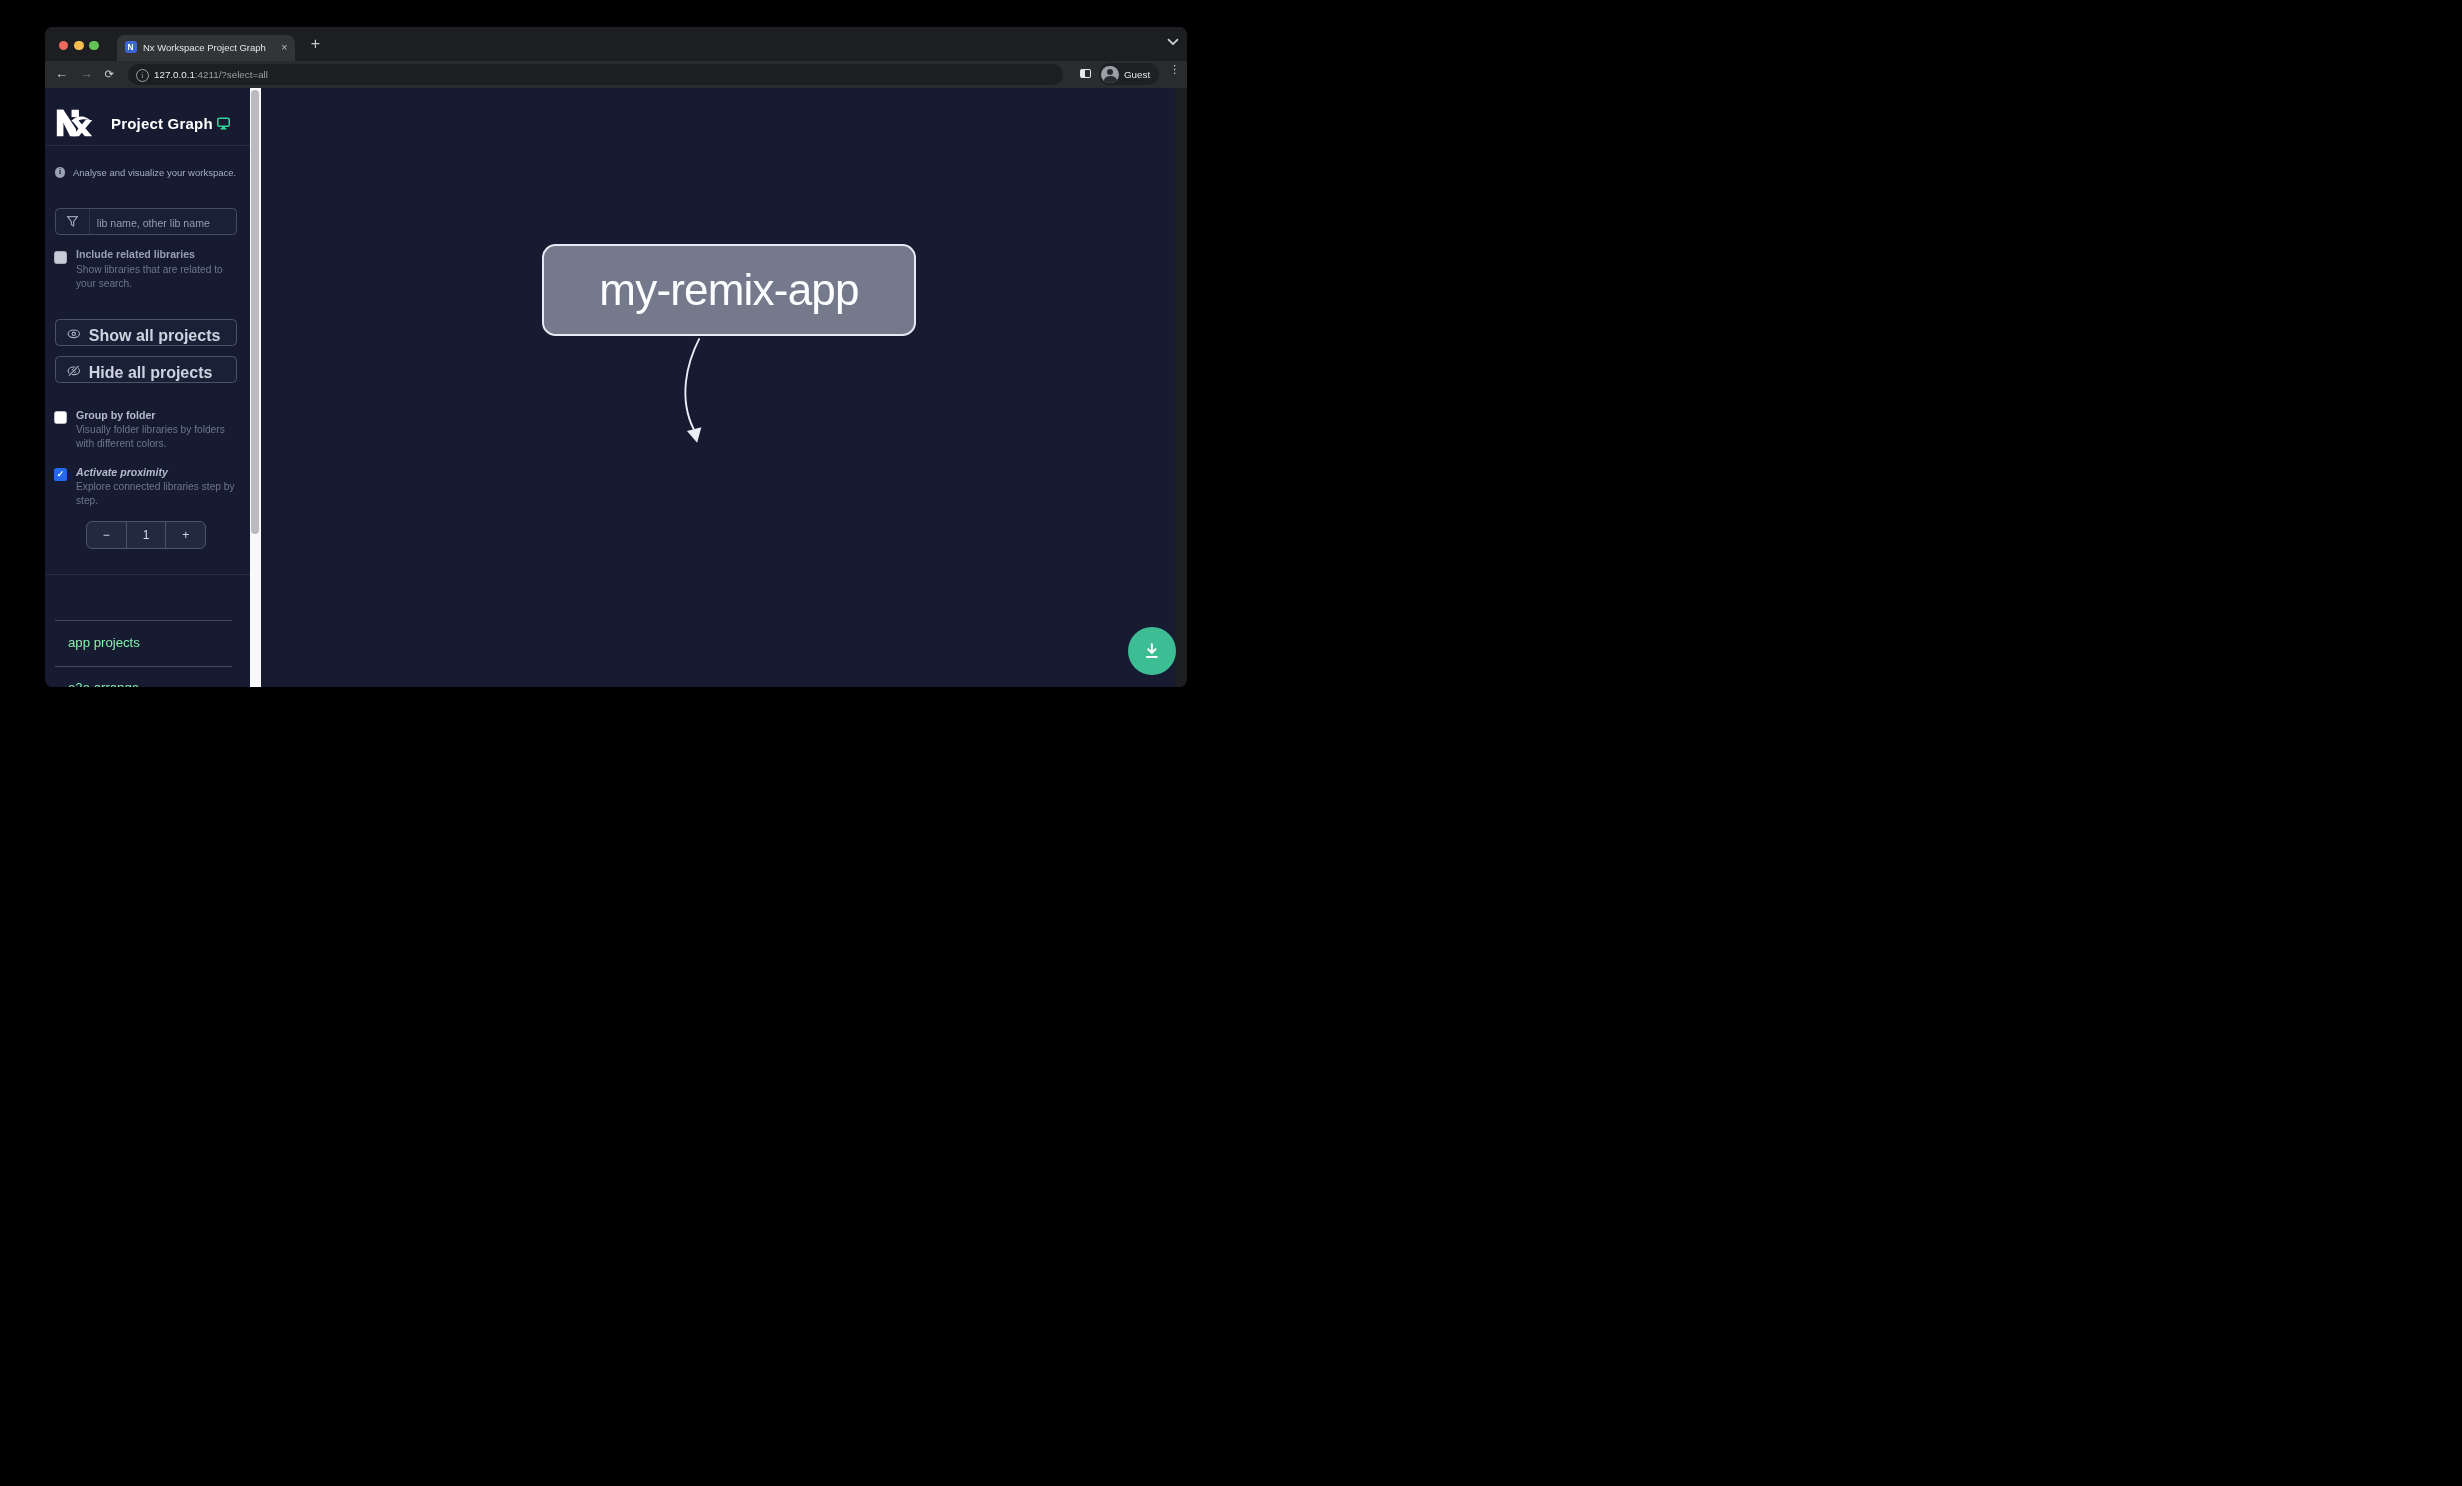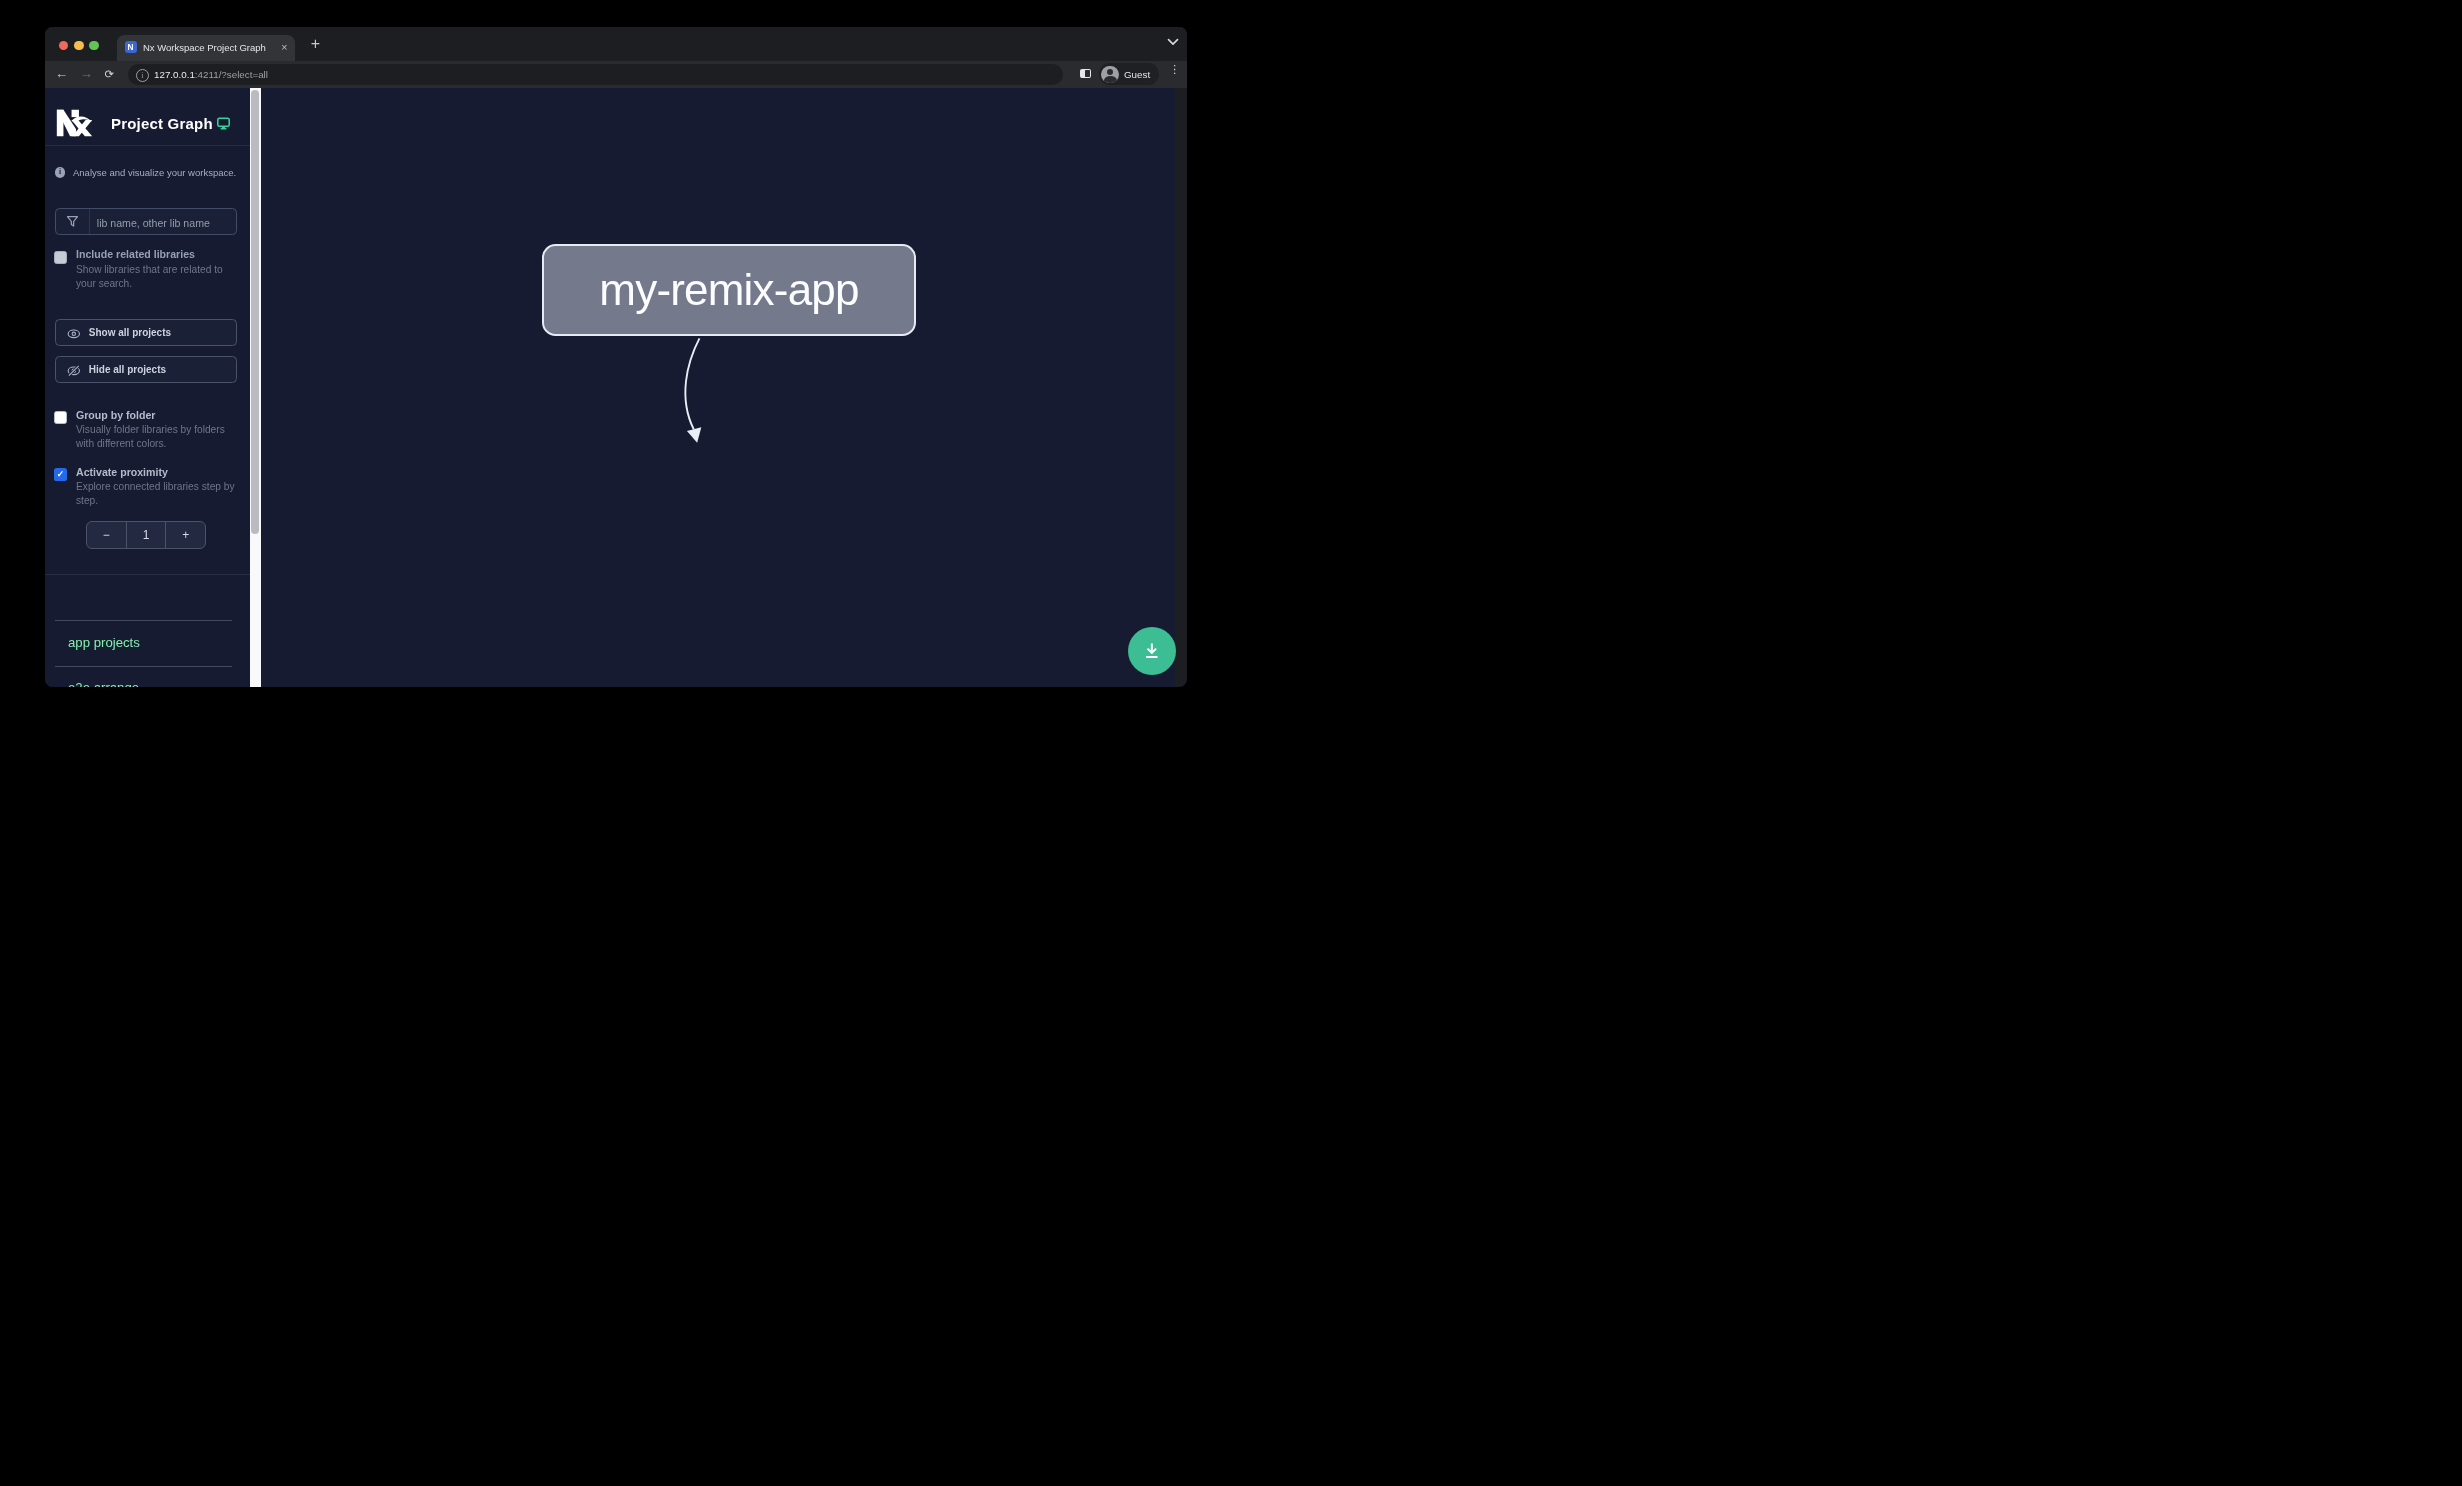--- a/index.html
+++ b/index.html
@@ -54,21 +54,21 @@
   .filter input::placeholder{color:#949cb0;opacity:1;}
 
   .cb{position:absolute;left:9px;width:13px;height:13px;border-radius:2.6px;box-sizing:border-box;}
   .cb.gray{background:#c6ccd6;border:0.8px solid #a6adba;}
   .cb.white{background:#fff;border:0.8px solid #b6bdc9;}
   .cb.blue{background:#2468eb;color:#fff;font-size:9px;font-weight:bold;text-align:center;line-height:13px;}
   .cblabel{position:absolute;left:31px;font-size:10.6px;font-weight:600;color:#b3bcca;}
   .cblabel.dim{color:#96a0b2;}
   .cbdesc{position:absolute;left:31px;width:160px;font-size:10.2px;line-height:14.4px;color:#6d7789;}
 
-  .sbtn{position:absolute;left:9.8px;width:182px;height:27px;background:#1a2035;border:0.8px solid #4a5468;border-radius:4.5px;box-sizing:border-box;color:#cdd3e0;font-size:10px;font-weight:600;}
+  .sbtn{position:absolute;left:9.8px;width:182px;height:27px;background:#1a2035;border:0.8px solid #4a5468;border-radius:4.5px;box-sizing:border-box;color:#cdd3e0;font-size:16px;font-weight:600;}
   .sbtn svg{position:absolute;left:11.3px;top:6.8px;}
   .sbtn span{position:absolute;left:33px;top:6.8px;}
 
   .stepper{position:absolute;left:41px;top:433px;width:120px;height:28px;border:0.8px solid #4a5468;border-radius:6px;box-sizing:border-box;background:#222941;display:flex;color:#d6dbe6;}
   .stepper .cell{flex:1;display:flex;align-items:center;justify-content:center;font-size:12px;}
   .stepper .cell + .cell{border-left:0.8px solid #4a5468;}
 
   .sec-divider{position:absolute;left:0;top:486px;width:205px;height:0.8px;background:rgba(120,130,160,.18);}
   .sechead{position:absolute;left:23px;font-size:13.2px;color:#86efac;margin-top:32px;}
   .secline{position:absolute;left:9.8px;width:177px;height:0.8px;background:rgba(151,161,183,.35);}
@@ -167,21 +167,21 @@
               <line x1="2.5" y1="15.5" x2="15.5" y2="2.5" stroke="#aab3c5" stroke-width="1.5"></line>
             </svg>
           <span>Hide all projects</span>
         </button>
 
         <div class="cb white" style="top:323px;"></div>
         <div class="cblabel" style="top:321px;">Group by folder</div>
         <div class="cbdesc" style="top:335px;">Visually folder libraries by folders with different colors.</div>
 
         <div class="cb blue" style="top:380px;">✓</div>
-        <div class="cblabel" style="top:378px;">Activate proximity</div>
+        <div class="cblabel" style="top:378px;font-style:italic;">Activate proximity</div>
         <div class="cbdesc" style="top:392px;">Explore connected libraries step by step.</div>
 
         <div class="stepper">
           <div class="cell">−</div>
           <div class="cell">1</div>
           <div class="cell">+</div>
         </div>
 
         <div class="sec-divider"></div>
 

